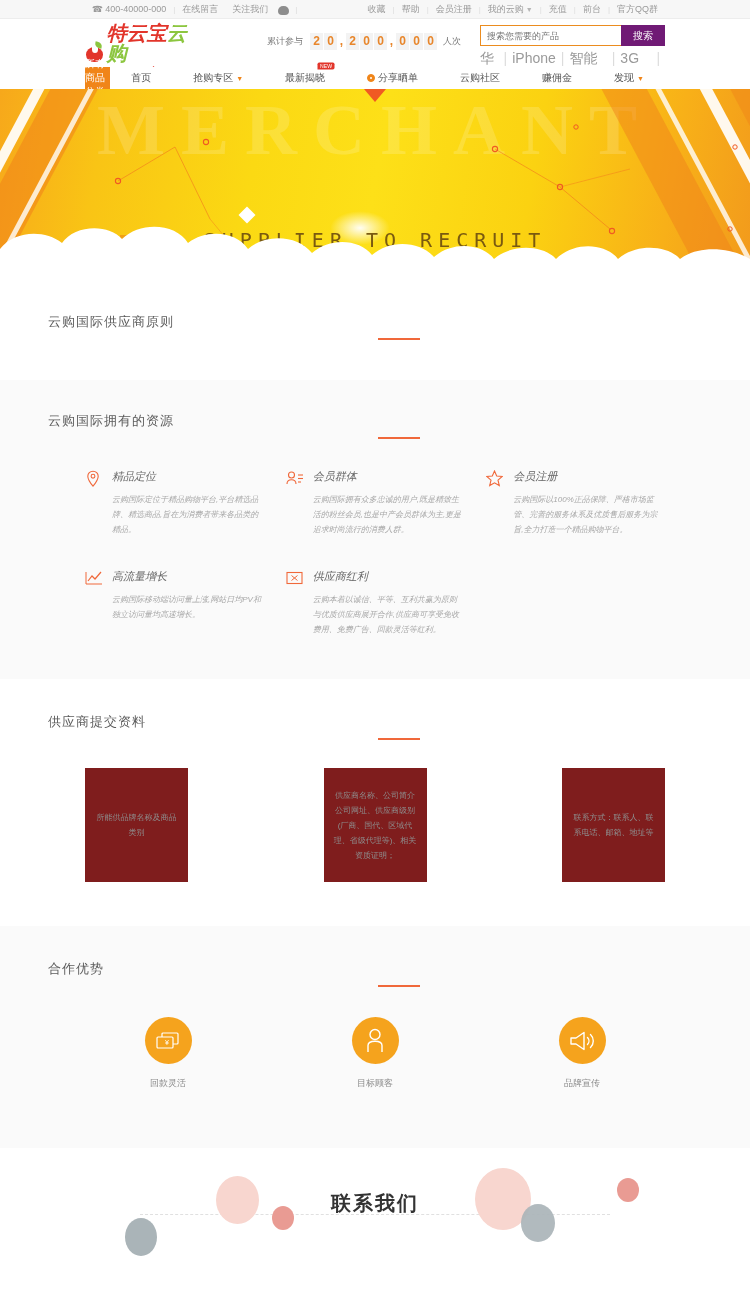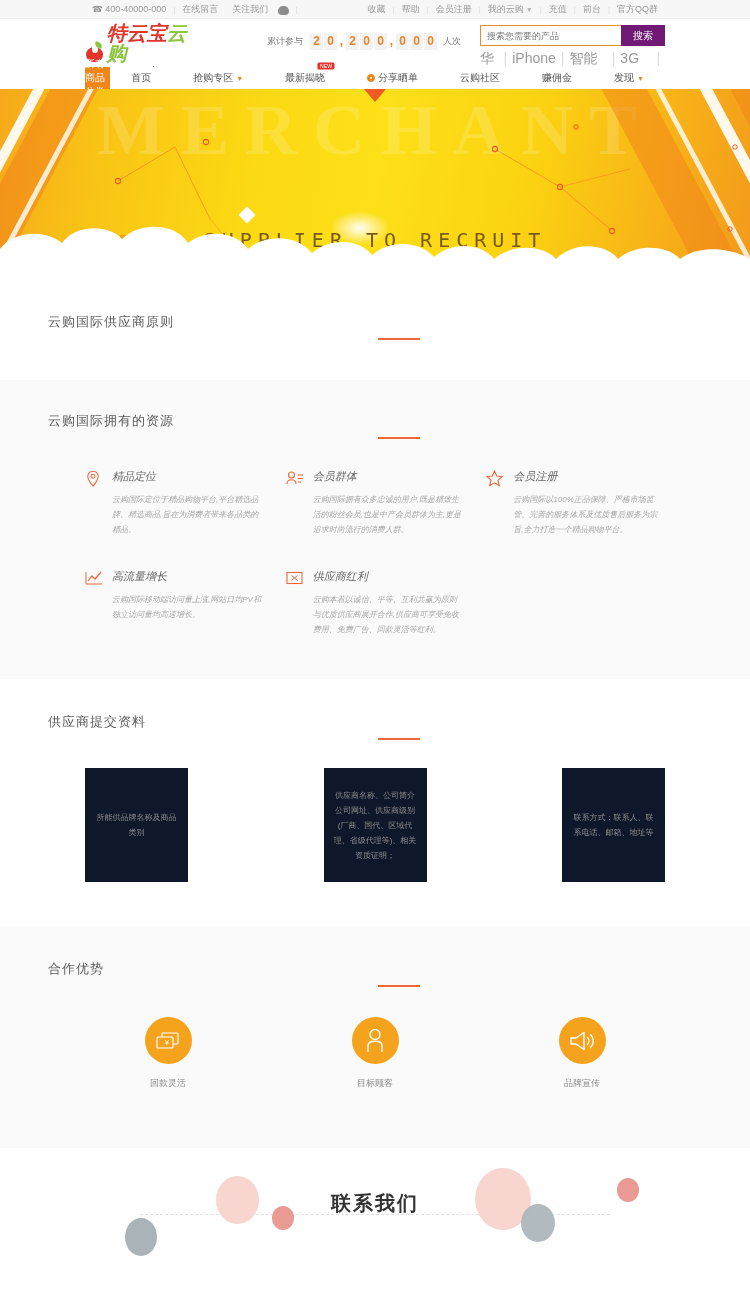--- a/index.html
+++ b/index.html
@@ -209,21 +209,21 @@
   .res-txt p {
     font-size: 8px; color: #a8a8a8; line-height: 15px;
   }
 
   .submit-sec { background: #fff; padding: 34px 0 44px; }
   .submit-grid {
     width: 580px; margin: 28px auto 0;
     display: flex; justify-content: space-between;
   }
   .submit-box {
-    width: 103px; height: 114px; background: #0f172a;
+    width: 103px; height: 114px; background: #7f1d1d;
     display: flex; align-items: center; justify-content: center;
     text-align: center; font-size: 8px; color: #8e8e8e; line-height: 15px;
     padding: 0 8px;
   }
 
   .advantage { background: #fafafa; padding: 34px 0 58px; }
   .adv-grid {
     width: 580px; margin: 30px auto 0;
     display: flex; justify-content: space-between;
   }

